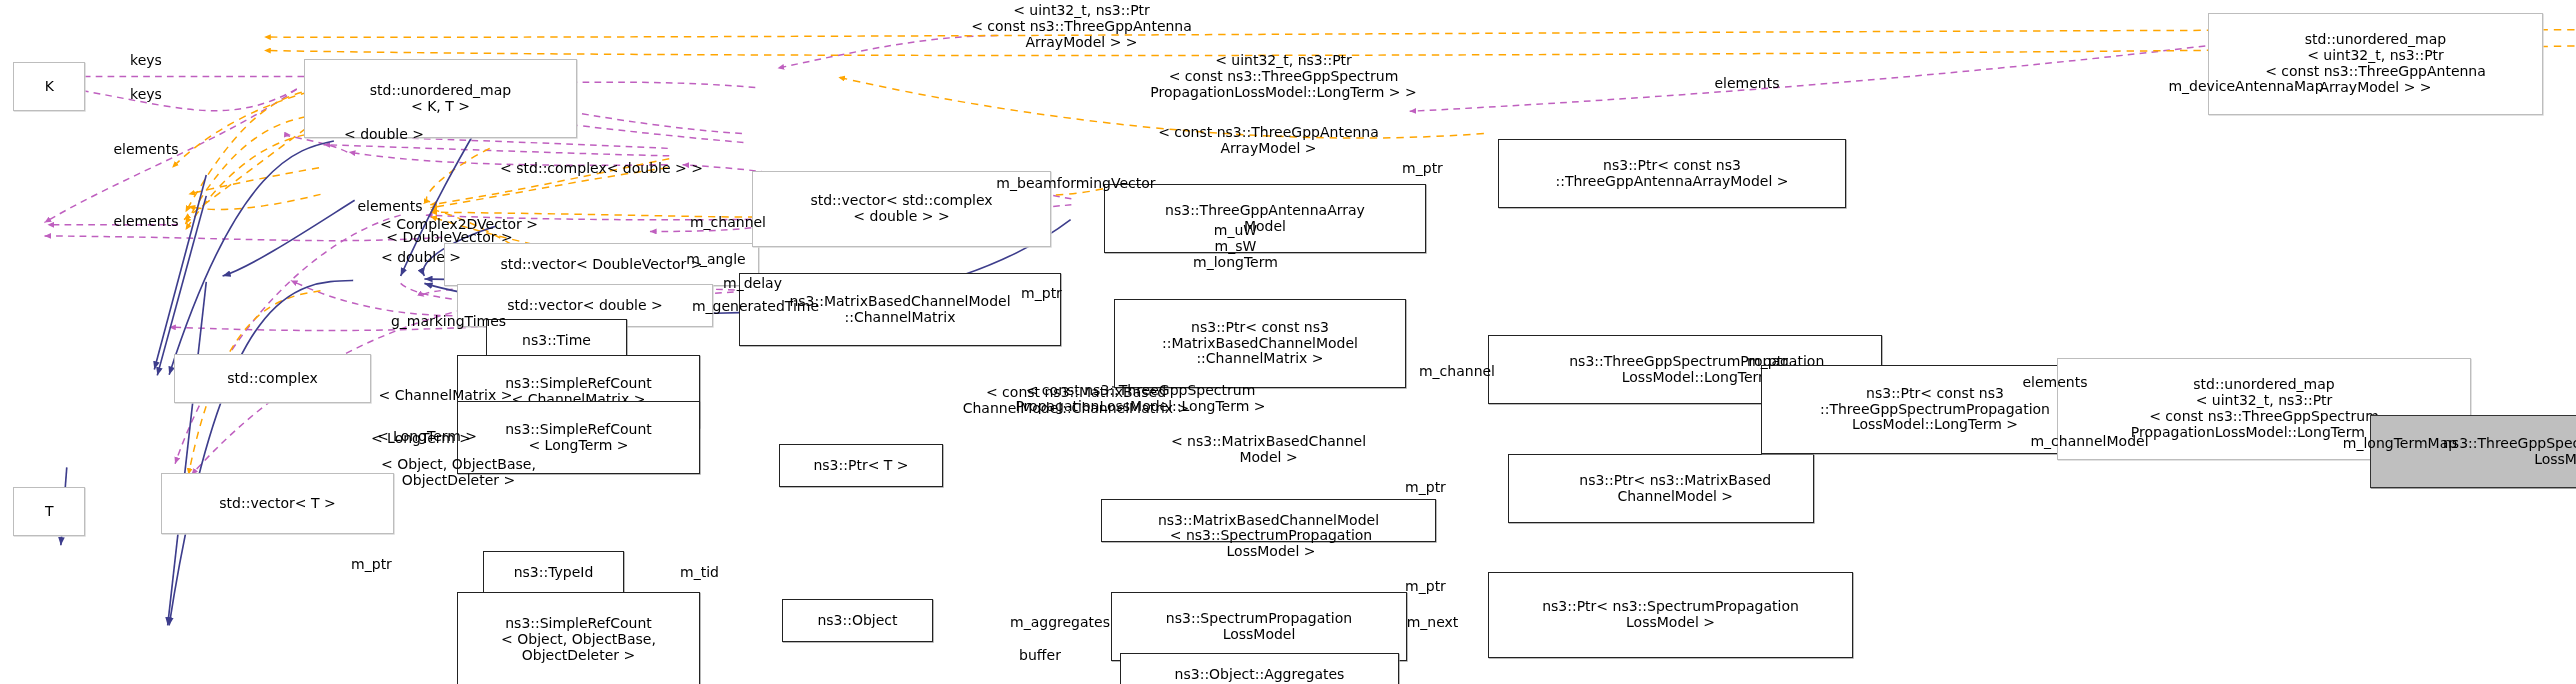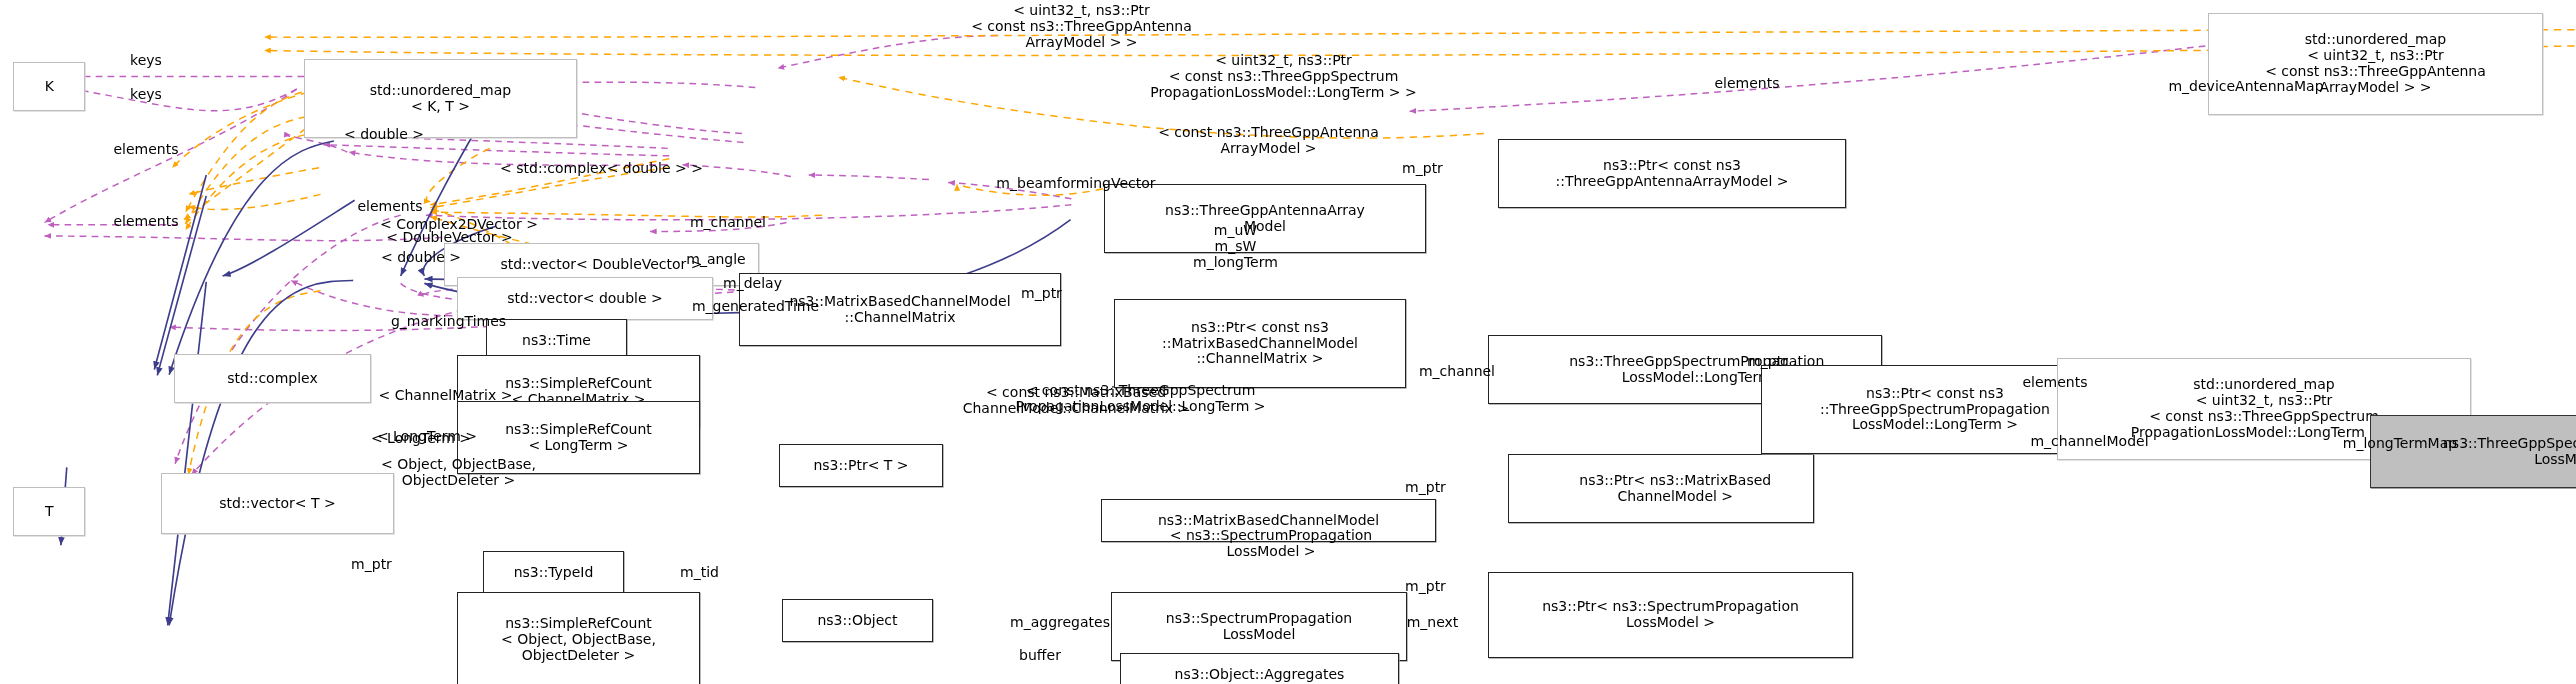--- a/index.html
+++ b/index.html
@@ -117,21 +117,23 @@
     </g>
   </svg>
 
 <div class="node thin" style="left: 13.4px; top: 62px; width: 72px; height: 49px;">K</div>
     <div class="node thin" style="left: 13.4px; top: 487px; width: 72px; height: 49px;">T</div>
     <div class="node thin" style="left: 304px; top: 59px; width: 273px; height: 79px;">std::unordered_map
 &lt; K, T &gt;</div>
     <div class="node thin" style="left: 174px; top: 354px; width: 197px; height: 49px;">std::complex</div>
     <div class="node thin" style="left: 161px; top: 473px; width: 233px; height: 61px;">std::vector&lt; T &gt;</div>
     <div class="node thin" style="left: 444px; top: 243px; width: 315px; height: 43px;">std::vector&lt; DoubleVector &gt;</div>
-    <div class="node thin" style="left: 457px; top: 277px; width: 256px; height: 43px;">std::vector&lt; double &gt;</div>
+    <div class="node thin" style="left: 457px; top: 284px; width: 256px; height: 43px;">std::vector&lt; double &gt;</div>
+    <div class="node thin" style="left: 752px; top: 171px; width: 299px; height: 76px;">std::vector&lt; std::complex
+&lt; double &gt; &gt;</div>
     <div class="node thick" style="left: 486px; top: 319px; width: 141px; height: 43px;">ns3::Time</div>
     <div class="node thick" style="left: 457px; top: 355px; width: 243px; height: 73px;">ns3::SimpleRefCount
 &lt; ChannelMatrix &gt;</div>
     <div class="node thick" style="left: 457px; top: 401px; width: 243px; height: 73px;">ns3::SimpleRefCount
 &lt; LongTerm &gt;</div>
     <div class="node thick" style="left: 483px; top: 551px; width: 141px; height: 43px;">ns3::TypeId</div>
     <div class="node thick" style="left: 457px; top: 592px; width: 243px; height: 96px;">ns3::SimpleRefCount
 &lt; Object, ObjectBase,
 ObjectDeleter &gt;</div>
     <div class="node thick" style="left: 739px; top: 273px; width: 322px; height: 73px;">ns3::MatrixBasedChannelModel
@@ -189,20 +191,22 @@
     <div class="edge-label" style="left: 634px; top: 252px; width: 164px;">m_angle</div>
     <div class="edge-label" style="left: 621px; top: 276px; width: 161px; text-align: right;">m_delay</div>
     <div class="edge-label" style="left: 611px; top: 299px; width: 289px;">m_generatedTime</div>
     <div class="edge-label" style="left: 923px; top: 176px; width: 306px;">m_beamformingVector</div>
     <div class="edge-label" style="left: 976px; top: 286px; width: 131px;">m_ptr</div>
     <div class="edge-label" style="left: 1140px; top: 223px; width: 191px;">m_uW
 m_sW
 m_longTerm</div>
     <div class="edge-label" style="left: 907px; top: 385px; width: 338px;">&lt; const ns3::MatrixBased
 ChannelModel::ChannelMatrix &gt;</div>
+    <div class="edge-label" style="left: 1104px; top: 434px; width: 329px;">&lt; ns3::MatrixBasedChannel
+Model &gt;</div>
     <div class="edge-label" style="left: 1097px; top: 528px; width: 348px;">&lt; ns3::SpectrumPropagation
 LossModel &gt;</div>
     <div class="edge-label" style="left: 950px; top: 615px; width: 220px;">m_aggregates</div>
     <div class="edge-label" style="left: 976px; top: 648px; width: 128px;">buffer</div>
     <div class="edge-label" style="left: 1360px; top: 579px; width: 131px;">m_ptr</div>
     <div class="edge-label" style="left: 1360px; top: 615px; width: 145px;">m_next</div>
     <div class="edge-label" style="left: 1360px; top: 480px; width: 131px;">m_ptr</div>
     <div class="edge-label" style="left: 1357px; top: 364px; width: 200px;">m_channel</div>
     <div class="edge-label" style="left: 1357px; top: 161px; width: 131px;">m_ptr</div>
     <div class="edge-label" style="left: 1081px; top: 125px; width: 375px;">&lt; const ns3::ThreeGppAntenna

